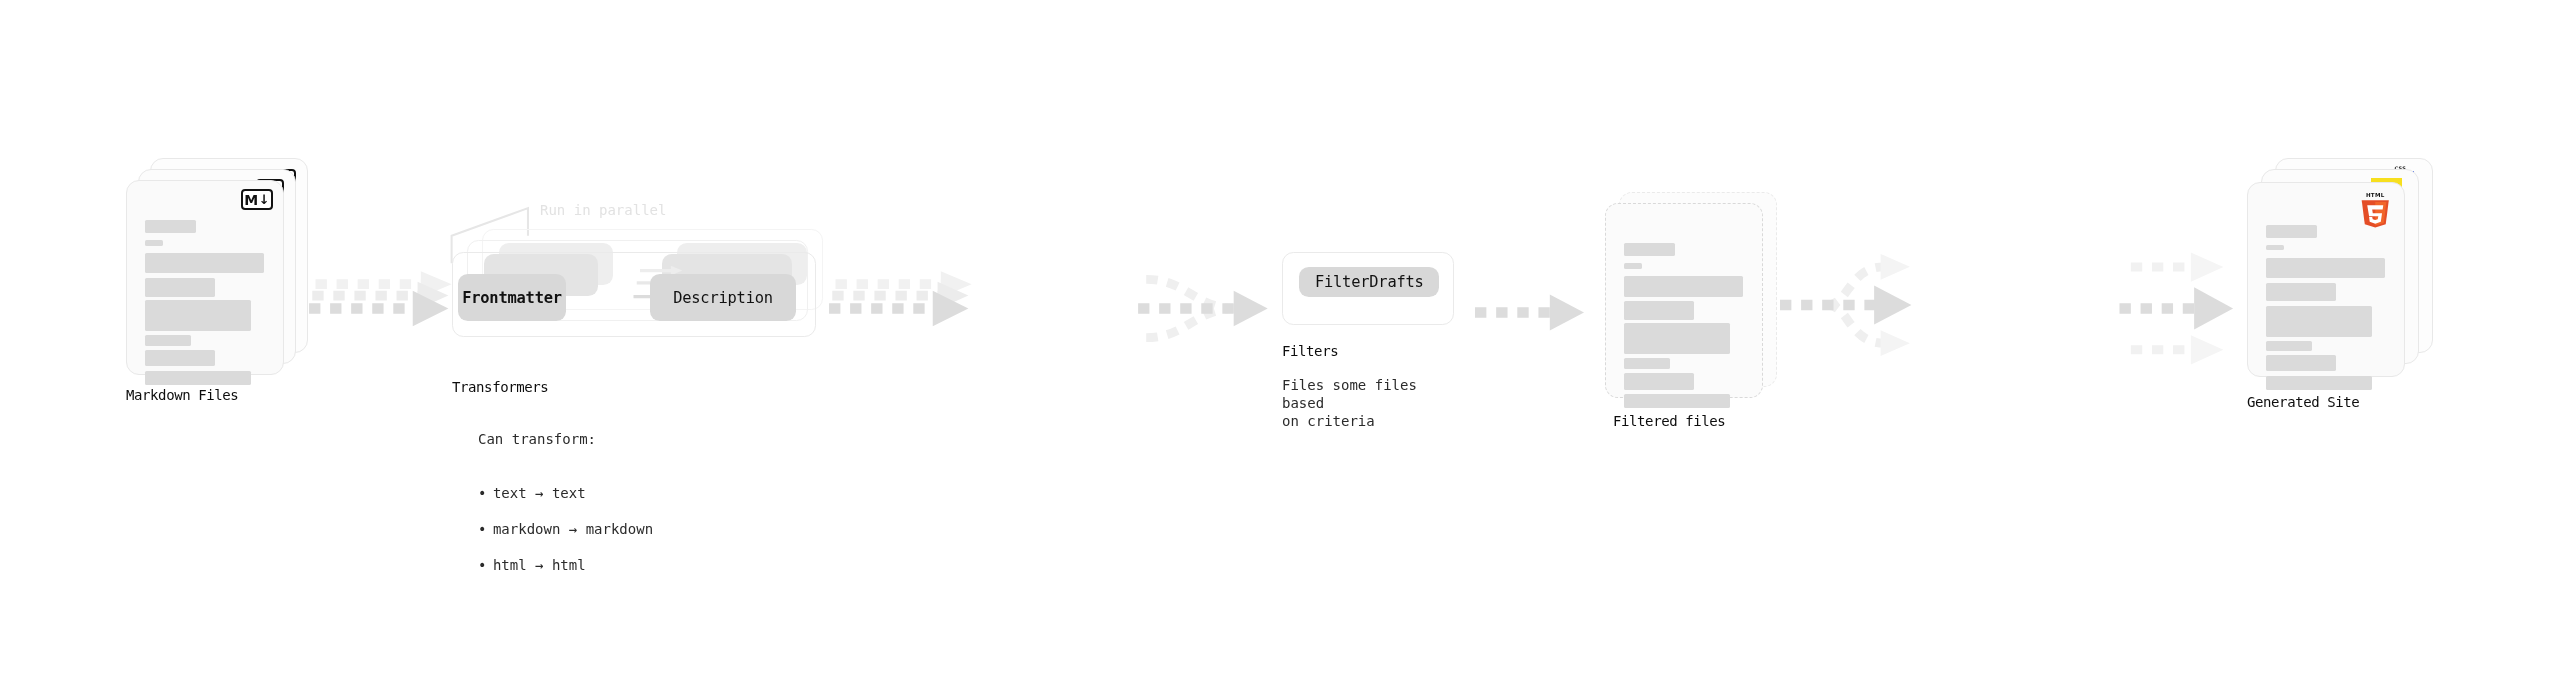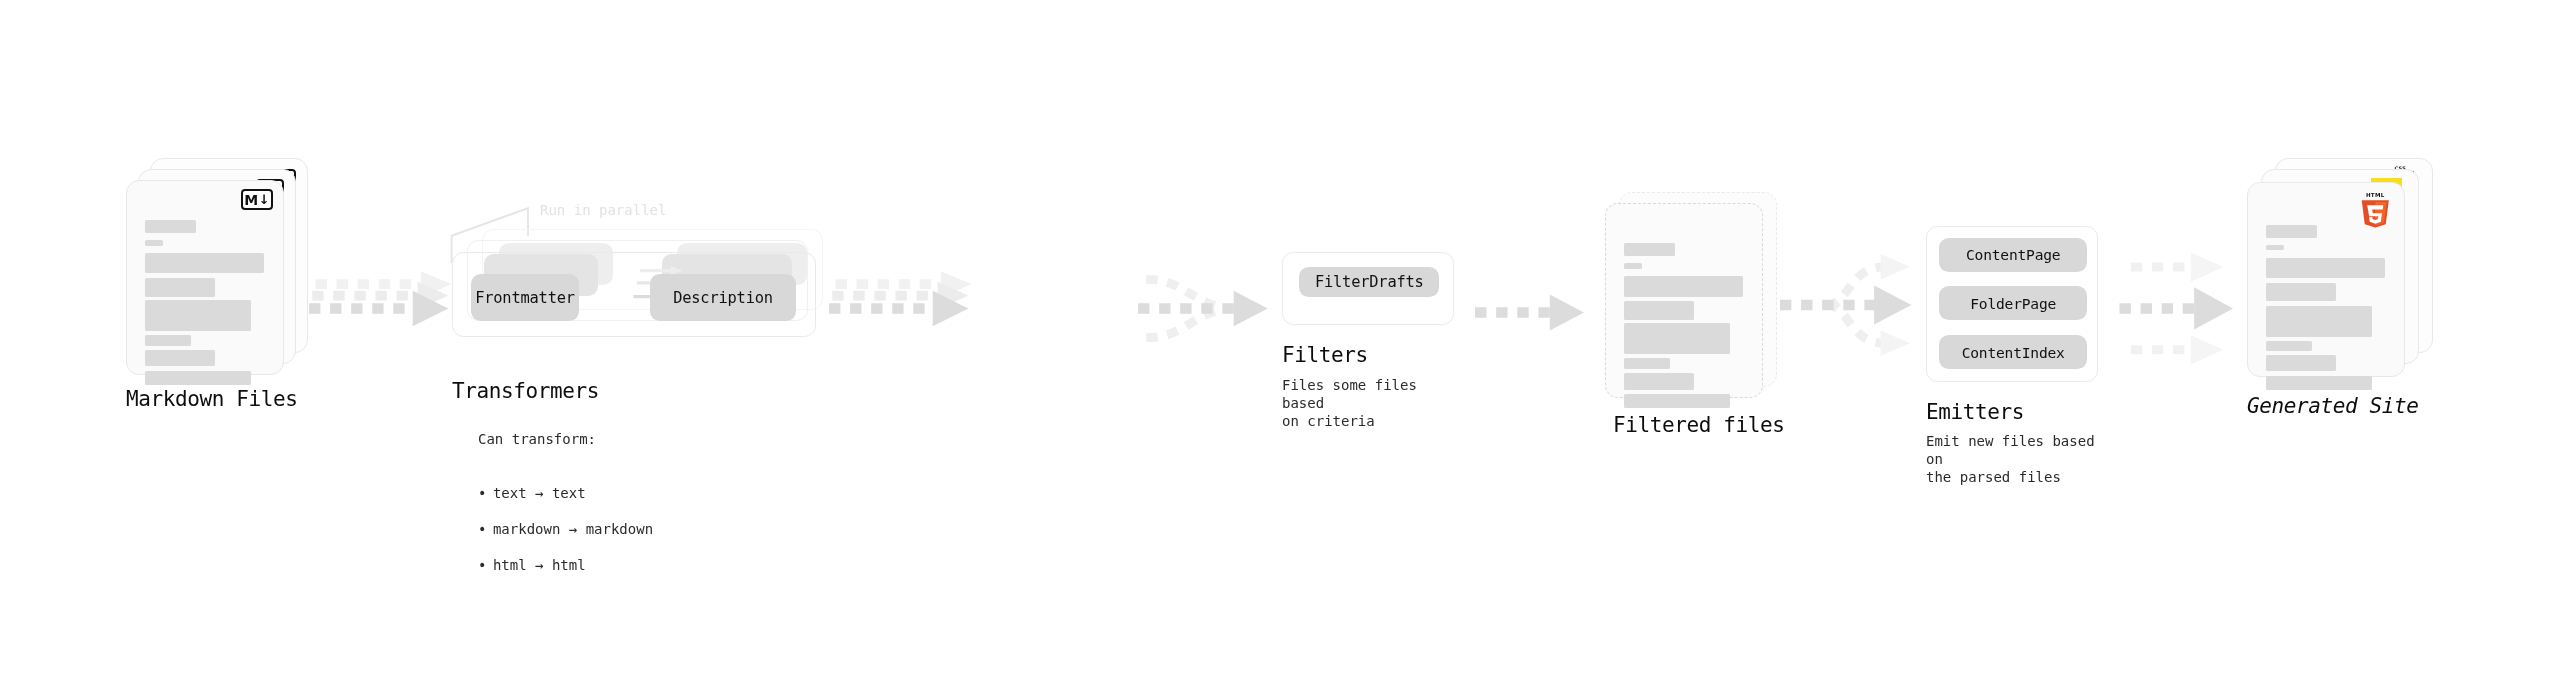--- a/index.html
+++ b/index.html
@@ -83,21 +83,21 @@
     display: flex; align-items: center; justify-content: center;
     font-size: 15.4px; color: #111; letter-spacing: -0.2px;
     white-space: nowrap;
   }
   .pill.p2 { background: #e4e4e4; color: transparent; }
   .pill.p3 { background: #eeeeee; color: transparent; }
 
   
   .title {
     position: absolute;
-    font-size: 21px; color: #0d0d0d; white-space: nowrap;
+    font-size: 14px; color: #0d0d0d; white-space: nowrap;
     letter-spacing: -0.4px;
   }
   .sub {
     position: absolute;
     font-size: 14px; color: #2b2b2b; line-height: 18px;
     white-space: pre-line;
   }
   .sub .bullets { margin: 0; padding: 0; list-style: none; }
   .sub .bullets li { white-space: nowrap; }
   .sub .bullets li::before { content: "\2022"; margin-right: 6.5px; }
@@ -185,21 +185,21 @@
           </g>
           <g>
             <line x1="76" y1="23" x2="116" y2="23" stroke="#e8e8e8" stroke-width="4"></line>
             <polygon points="114,17 128,23 114,29" fill="#e8e8e8"></polygon>
           </g>
           <g>
             <line x1="72" y1="40" x2="112" y2="40" stroke="#dcdcdc" stroke-width="4"></line>
             <polygon points="110,33 126,40 110,47" fill="#dcdcdc"></polygon>
           </g>
         </svg>
-        <div class="pill" style="left:18px; top:21px; width:108px; height:47px;">
+        <div class="pill" style="left:5px; top:21px; width:108px; height:47px;font-weight:bold;">
           <span>Frontmatter</span>
         </div>
         <div class="pill" style="left:197px; top:21px; width:146px; height:47px;">
           <span>Description</span>
         </div>
       </div>
     </div>
 
     <div class="title" style="left:0px; top:177px;">Transformers</div>
     <div class="sub" style="left:0px; top:210px;margin-left:26px;">
@@ -280,36 +280,20 @@
     <g>
       <path d="M 58 75 C 85 75, 85 122, 128 122" fill="none" stroke="#efefef" stroke-width="11" stroke-dasharray="14 12"></path>
       <polygon points="124,106 160,122 124,138" fill="#f4f4f4"></polygon>
     </g>
     <g>
       <line x1="0" y1="75" x2="120" y2="75" stroke="#dcdcdc" stroke-width="13" stroke-dasharray="14 12"></line>
       <polygon points="116,51 162,75 116,99" fill="#dcdcdc"></polygon>
     </g>
   </svg>
 
-  <div class="node" style="left:1926px; top:226px;">
-    <div class="groupbox" style="position:relative; left:0; top:0; width:172px; height:156px;">
-      <div class="pill" style="left:12.2px; top:10.6px; width:148px; height:34px; font-size:14.6px;">
-        <span>ContentPage</span>
-      </div>
-      <div class="pill" style="left:12.2px; top:59px; width:148px; height:34px; font-size:14.6px;">
-        <span>FolderPage</span>
-      </div>
-      <div class="pill" style="left:12.2px; top:108px; width:148px; height:34px; font-size:14.6px;">
-        <span>ContentIndex</span>
-      </div>
-    </div>
-    <div class="title" style="left:0px; top:174px;">Emitters</div>
-    <div class="sub" style="left:0px; top:206px;">Emit new files based on
-the parsed files</div>
-  </div>
 
   <svg class="ovl" style="left:2113px; top:241px;" width="142" height="130" viewBox="0 0 175 160">
     <g>
       <line x1="22" y1="32" x2="100" y2="32" stroke="#f1f1f1" stroke-width="11" stroke-dasharray="14 12"></line>
       <polygon points="96,14 136,32 96,50" fill="#f5f5f5"></polygon>
     </g>
     <g>
       <line x1="22" y1="134" x2="100" y2="134" stroke="#f1f1f1" stroke-width="11" stroke-dasharray="14 12"></line>
       <polygon points="96,116 136,134 96,152" fill="#f5f5f5"></polygon>
     </g>
@@ -340,17 +324,17 @@
         <div class="skel" style="left:18px; top:42px; width:51px; height:13px;"></div>
         <div class="skel" style="left:18px; top:62px; width:18px; height:5.7px;"></div>
         <div class="skel" style="left:18px; top:75px; width:119px; height:20.3px;"></div>
         <div class="skel" style="left:18px; top:100px; width:70px; height:18.7px;"></div>
         <div class="skel" style="left:18px; top:123px; width:106px; height:31px;"></div>
         <div class="skel" style="left:18px; top:158px; width:46px; height:10.6px;"></div>
         <div class="skel" style="left:18px; top:172px; width:70px; height:16.3px;"></div>
         <div class="skel" style="left:18px; top:193px; width:106px; height:14px;"></div>
       </div>
     </div>
-    <div class="title" style="left:0px; top:236px;font-style:italic;">Generated Site</div>
+    <div class="title" style="left:0px; top:236px;">Generated Site</div>
   </div>
 
 </div>
 
 
 </body></html>

